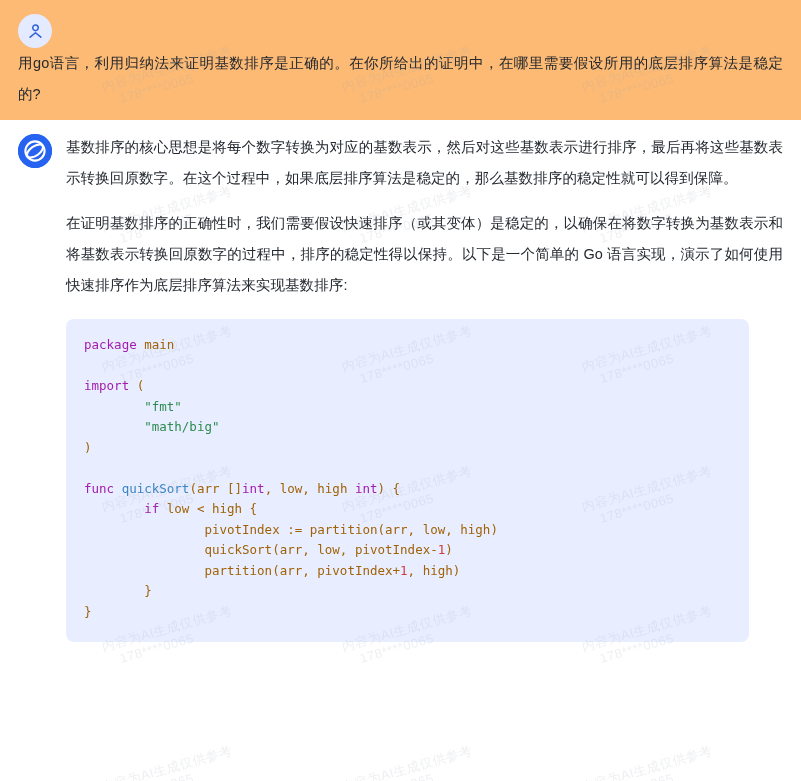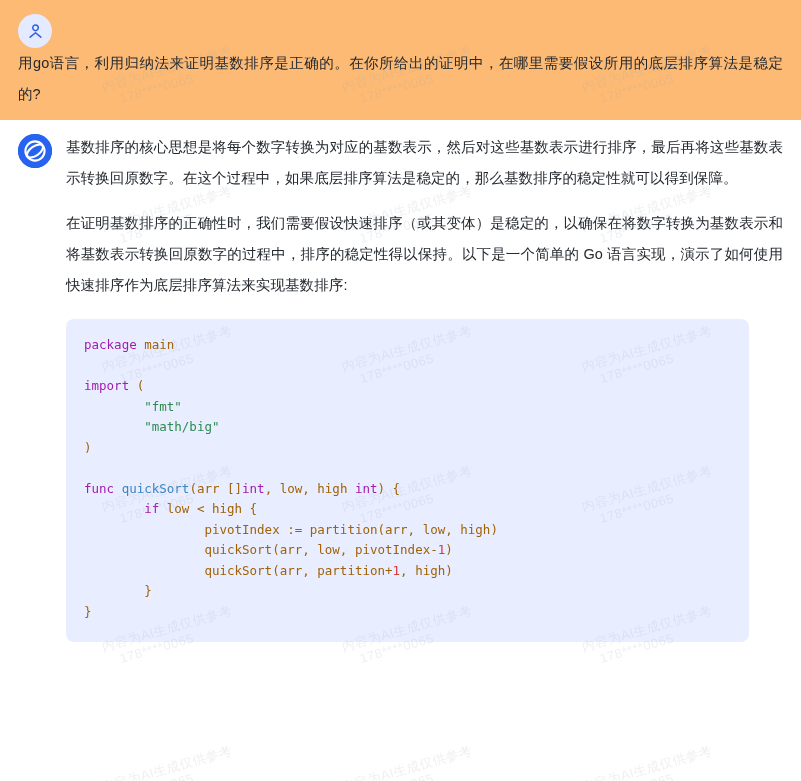--- a/index.html
+++ b/index.html
@@ -180,18 +180,18 @@
 
 <span class="k">import</span><span class="p"> (</span>
 <span class="p">        </span><span class="s">"fmt"</span>
 <span class="p">        </span><span class="s">"math/big"</span>
 <span class="p">)</span>
 
 <span class="k">func</span><span class="p"> </span><span class="fn">quickSort</span><span class="p">(arr []</span><span class="k">int</span><span class="p">, low, high </span><span class="k">int</span><span class="p">) {</span>
 <span class="p">        </span><span class="k">if</span><span class="p"> low &lt; high {</span>
 <span class="p">                pivotIndex := partition(arr, low, high)</span>
 <span class="p">                quickSort(arr, low, pivotIndex-</span><span class="n">1</span><span class="p">)</span>
-<span class="p">                quickSort(arr, partition+</span><span class="n">1</span><span class="p">, high)</span>
+<span class="p">                partition(arr, pivotIndex+</span><span class="n">1</span><span class="p">, high)</span>
 <span class="p">        }</span>
 <span class="p">}</span></pre>
     </div>
   </div>
 </div>
 
 </body></html>

